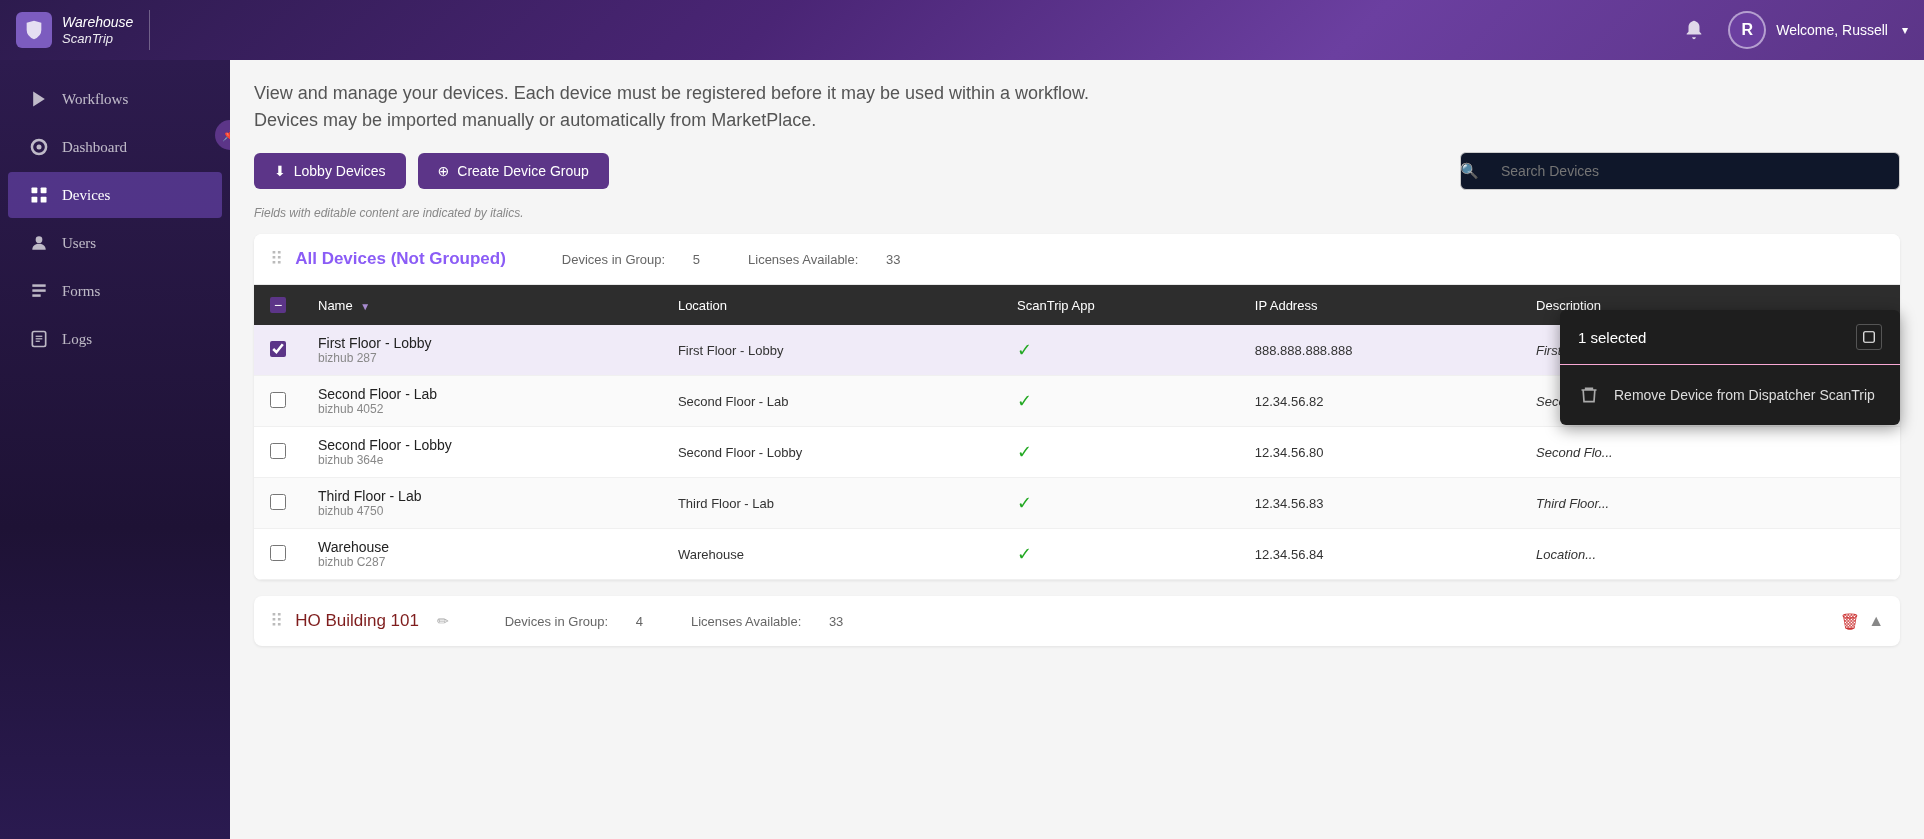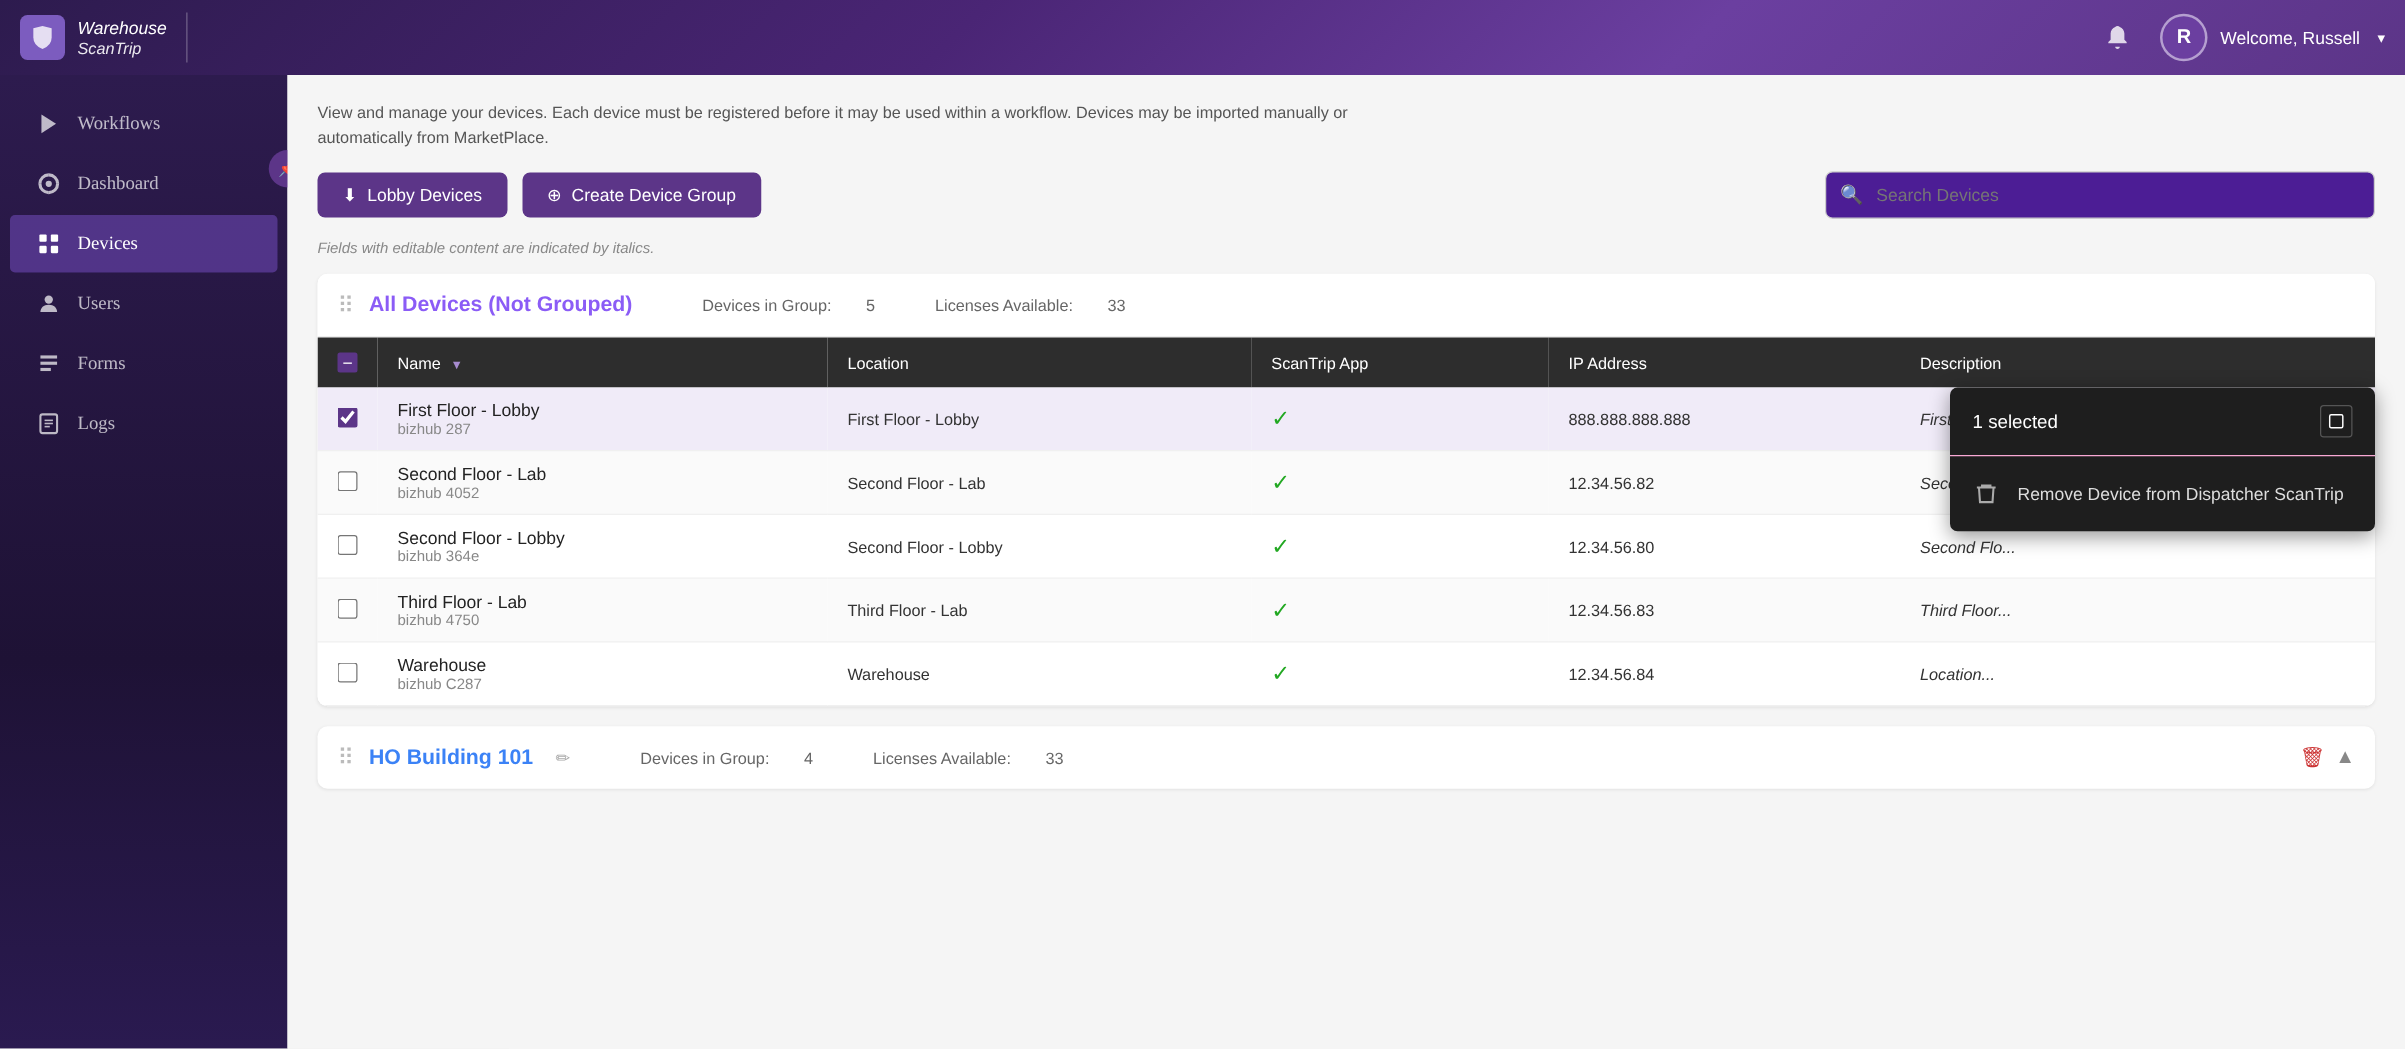--- a/index.html
+++ b/index.html
@@ -28,26 +28,26 @@
 
     
     .sidebar-pin { position: absolute; top: 60px; right: 0; width: 30px; height: 30px; background: #5c3588; border-radius: 50%; display: flex; align-items: center; justify-content: center; color: white; font-size: 12px; transform: translateX(50%); }
     .sidebar-nav { display: flex; flex-direction: column; gap: 2px; padding: 8px 0; }
     .nav-item { display: flex; align-items: center; gap: 12px; padding: 12px 20px; color: rgba(255,255,255,0.7); cursor: pointer; font-size: 15px; border-radius: 4px; margin: 0 8px; transition: background 0.2s; font-family: Liberation Serif, serif; }
     .nav-item.active { background: rgba(108, 71, 180, 0.6); color: white; }
     .nav-item .nav-icon { width: 22px; height: 22px; display: flex; align-items: center; justify-content: center; flex-shrink: 0; }
     .nav-item .nav-label { font-size: 15px; }
 
     
-    .page-description { font-size: 13px; color: #555; margin-bottom: 18px; line-height: 1.5; max-width: 900px; }
+    .page-description { font-size: 18px; color: #555; margin-bottom: 18px; line-height: 1.5; max-width: 900px; }
     .toolbar { display: flex; align-items: center; gap: 12px; margin-bottom: 16px; }
     .btn-import { background: #5c3588; color: white; border: none; padding: 10px 20px; border-radius: 6px; cursor: pointer; font-size: 14px; font-weight: 500; display: flex; align-items: center; gap: 8px; }
     .btn-create-group { background: #5c3588; color: white; border: none; padding: 10px 20px; border-radius: 6px; cursor: pointer; font-size: 14px; font-weight: 500; display: flex; align-items: center; gap: 8px; }
     .search-container { margin-left: auto; position: relative; }
-    .search-input { width: 440px; padding: 10px 16px 10px 40px; border: 1px solid #ccc; border-radius: 6px; font-size: 14px; color: #888; background: #4c1d95; }
+    .search-input { width: 440px; padding: 10px 16px 10px 40px; border: 1px solid #ccc; border-radius: 6px; font-size: 14px; color: #888; background: #0f172a; margin-left: 12px; }
     .search-icon { position: absolute; left: 12px; top: 50%; transform: translateY(-50%); color: #aaa; font-size: 15px; }
     .italic-note { font-size: 12px; color: #888; font-style: italic; margin-bottom: 14px; }
 
     
     .device-group { background: white; border-radius: 8px; margin-bottom: 16px; overflow: hidden; box-shadow: 0 1px 3px rgba(0,0,0,0.08); }
     .group-header { display: flex; align-items: center; gap: 12px; padding: 14px 16px; background: white; border-bottom: 1px solid #e8e8e8; }
     .group-drag { color: #bbb; cursor: grab; font-size: 18px; }
     .group-title { font-size: 17px; font-weight: 600; color: #8b5cf6; }
     .group-meta { display: flex; gap: 24px; margin-left: 20px; }
     .group-meta-item { font-size: 13px; color: #666; }
@@ -75,21 +75,21 @@
     .selection-dropdown { position: absolute; top: 250px; right: 24px; background: #1e1e1e; border-radius: 6px; width: 340px; z-index: 100; box-shadow: 0 4px 16px rgba(0,0,0,0.4); }
     .selection-header { display: flex; align-items: center; justify-content: space-between; padding: 14px 18px; border-bottom: 1px solid #f9a8d4; }
     .selection-count { color: white; font-size: 15px; font-weight: 500; }
     .selection-close { color: #aaa; cursor: pointer; font-size: 16px; background: none; border: 1px solid #555; width: 26px; height: 26px; display: flex; align-items: center; justify-content: center; border-radius: 3px; }
     .selection-actions { padding: 8px 0; }
     .selection-action-item { display: flex; align-items: center; gap: 14px; padding: 12px 18px; color: #ddd; cursor: pointer; font-size: 14px; }
     .selection-action-icon { width: 22px; display: flex; align-items: center; justify-content: center; font-size: 18px; color: #aaa; }
 
     
     .ho-group-header { display: flex; align-items: center; gap: 12px; padding: 14px 16px; background: white; border-radius: 8px; box-shadow: 0 1px 3px rgba(0,0,0,0.08); }
-    .ho-title { font-size: 17px; font-weight: 700; color: #3b82f6; }
+    .ho-title { font-size: 17px; font-weight: 400; color: #7f1d1d; }
     .ho-edit-icon { color: #aaa; font-size: 14px; cursor: pointer; margin-left: 6px; }
     .delete-btn { color: #cc3333; cursor: pointer; font-size: 16px; background: none; border: none; }
     .collapse-btn { color: #888; cursor: pointer; font-size: 16px; background: none; border: none; }
   </style>
 </head>
 <body>
 
 <div class="app-container">
 
   <div class="top-bar">

